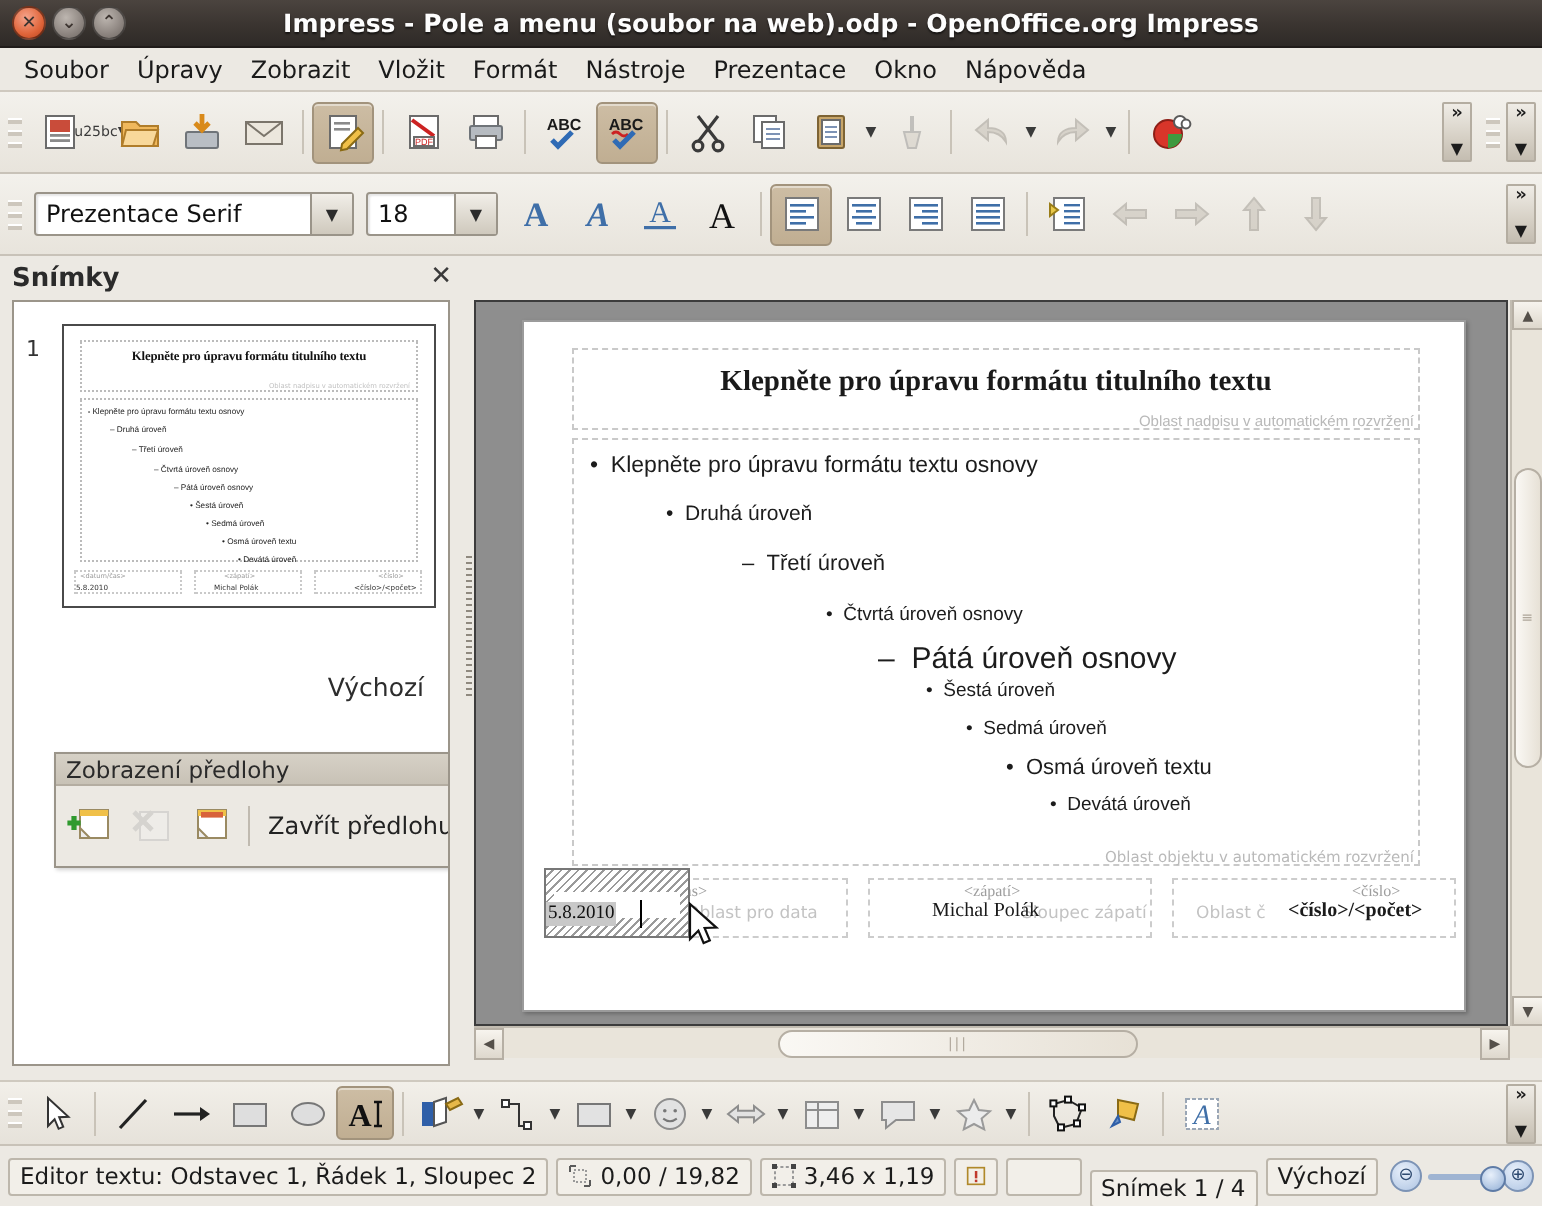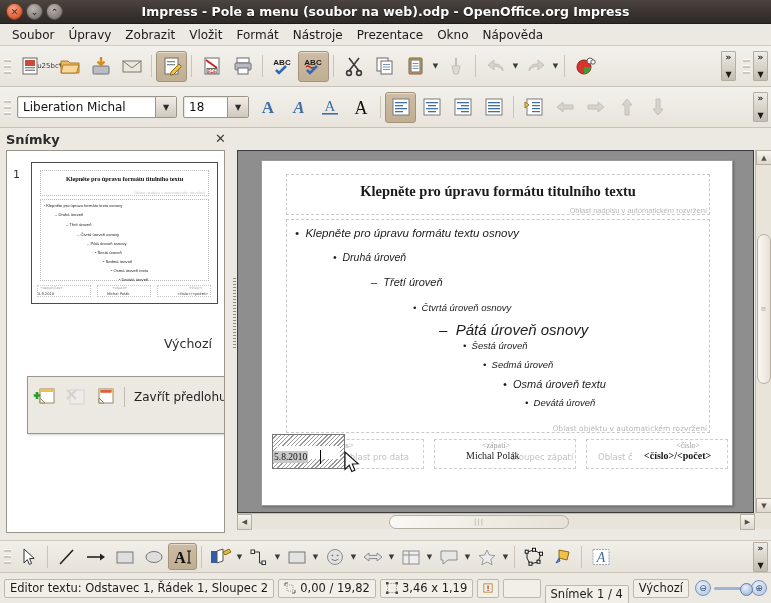--- a/index.html
+++ b/index.html
@@ -133,21 +133,21 @@
      border:1px dashed #c9c9c9;box-sizing:border-box;}
   .s-title{position:absolute;left:0;right:0;top:8px;text-align:center;font-weight:bold;
      font-size:14.5px;color:#1a1a1a;font-family:"Liberation Serif",serif;}
   .s-titlehint{position:absolute;right:2px;bottom:-1px;font-size:7.5px;color:#b9b9b9;
      font-family:"Liberation Sans",sans-serif;}
 
   .s-outbox{position:absolute;left:24px;top:58px;width:424px;height:214px;
      border:1px dashed #c9c9c9;box-sizing:border-box;}
   .s-outhint{position:absolute;right:2px;bottom:-1px;font-size:7.5px;color:#b9b9b9;}
   .o-line{position:absolute;white-space:nowrap;color:#1c1c1c;
-     font-family:"Liberation Sans",sans-serif;font-style:italic;}
+     font-family:"Liberation Sans",sans-serif;}
 
   .s-foot{position:absolute;left:6px;right:6px;top:278px;height:34px;}
   .fbox{position:absolute;top:0;height:30px;border:1px dashed #cccccc;box-sizing:border-box;}
   .fph{position:absolute;font-size:8px;color:#9e9e9e;white-space:nowrap;
      font-family:"Liberation Serif",serif;}
   .fdim{position:absolute;font-size:8.5px;color:#c3c3c3;white-space:nowrap;}
   .fval{position:absolute;font-size:10px;color:#1a1a1a;white-space:nowrap;
      font-family:"Liberation Serif",serif;}
   .fnum{position:absolute;font-size:10px;color:#1a1a1a;white-space:nowrap;font-weight:bold;
      font-family:"Liberation Serif",serif;}
@@ -400,21 +400,21 @@
   </div>
 
   <div class="toolbar tb2">
     <div class="grip">
         <i></i>
         <i></i>
         <i></i>
       </div>
 
     <div class="combo cb-font">
-      <div class="val">Liberation Michal</div>
+      <div class="val">Prezentace Serif</div>
       <div class="drop">▼</div>
     </div>
     <div class="combo cb-size">
       <div class="val">18</div>
       <div class="drop">▼</div>
     </div>
 
     <div class="tbtn">
       <svg width="22" height="22" viewBox="0 0 22 22">
         <text x="11" y="17" font-size="17" text-anchor="middle" font-weight="bold" fill="#3f6fa8" font-family="serif">A</text>
@@ -550,20 +550,24 @@
             <div class="t-fdark" style="left:1px;top:7px;">5.8.2010</div>
             <div class="t-fdark" style="left:70px;top:7px;">Michal Polák</div>
             <div class="t-fdark" style="left:140px;top:7px;">&lt;číslo&gt;/&lt;počet&gt;</div>
           </div>
         </div>
       </div>
 
       <div class="vychozi">Výchozí</div>
 
       <div class="masterbar">
+        <div class="mb-head">
+          <div class="mb-title">Zobrazení předlohy</div>
+
+        </div>
         <div class="mb-body">
           <div class="mb-btn">
             <svg width="26" height="26" viewBox="0 0 26 26">
               <rect x="7" y="5" width="14" height="14" fill="#fff" stroke="#9a8a62"></rect>
               <rect x="7" y="5" width="14" height="3" fill="#f0c048"></rect>
               <path d="M7 19l0-5 5 5z" fill="#eee" stroke="#9a8a62"></path>
               <path d="M4 8v7M.7 11.5h6.6" stroke="#2f9a2f" stroke-width="2.6"></path>
             </svg>
           </div>
           <div class="mb-btn" style="opacity:.38">

